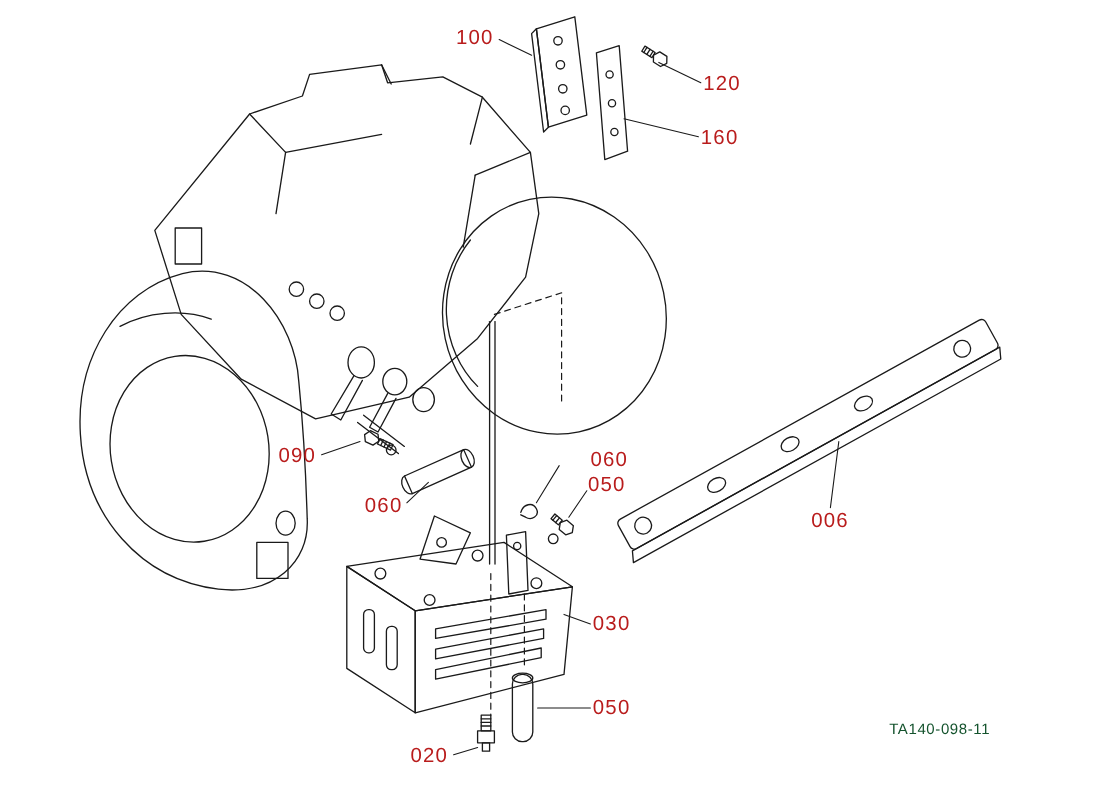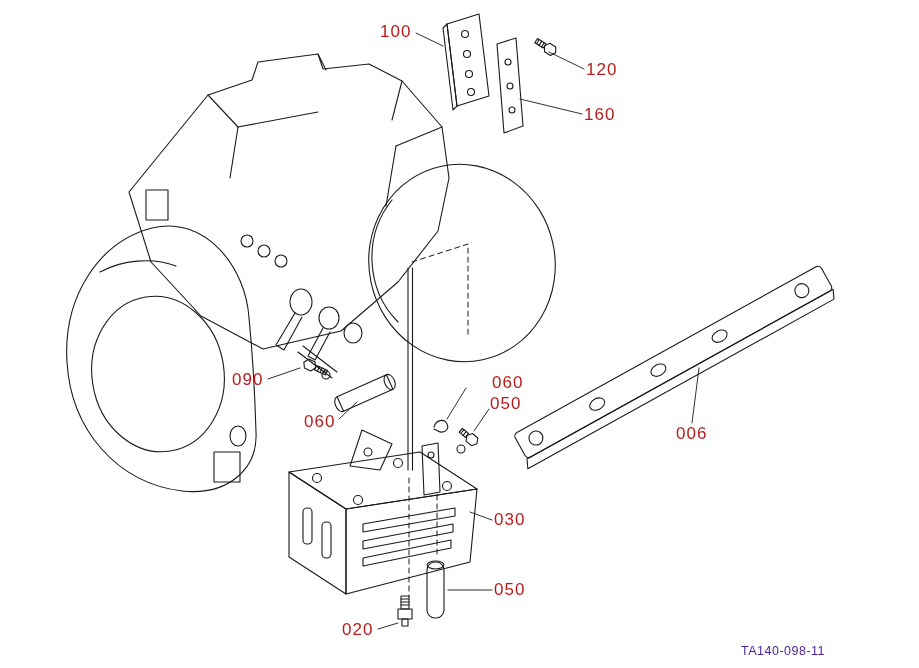--- a/index.html
+++ b/index.html
@@ -15,23 +15,23 @@
     position:absolute;
     font-size:17px;
     line-height:18px;
     color:#b91c1c;
     letter-spacing:1px;
     user-select:none;
     white-space:nowrap;
   }
   .code{
     position:absolute;
-    left:741px;top:644px;
+    left:741px;top:601px;
     font-size:12.5px;
-    color:#4c1d95;
+    color:#14532d;
     letter-spacing:0.5px;
     white-space:nowrap;
   }
 </style>
 </head>
 <body>
 
 <div class="page">
 
   <svg class="art" width="919" height="668" viewBox="0 0 919 668" stroke="#1a1a1a" fill="none" stroke-width="1.1" stroke-linejoin="round" stroke-linecap="round">

